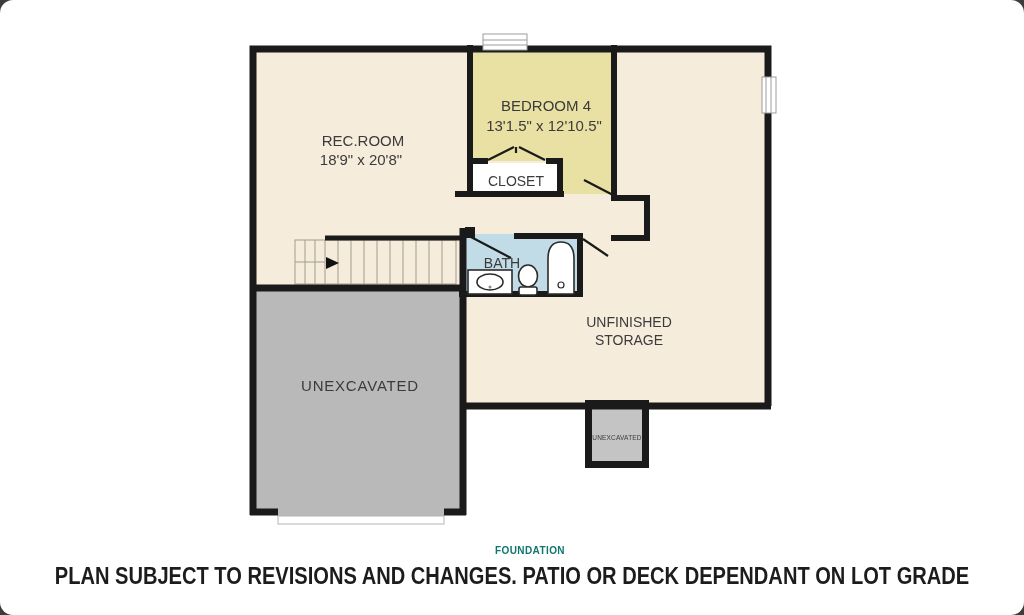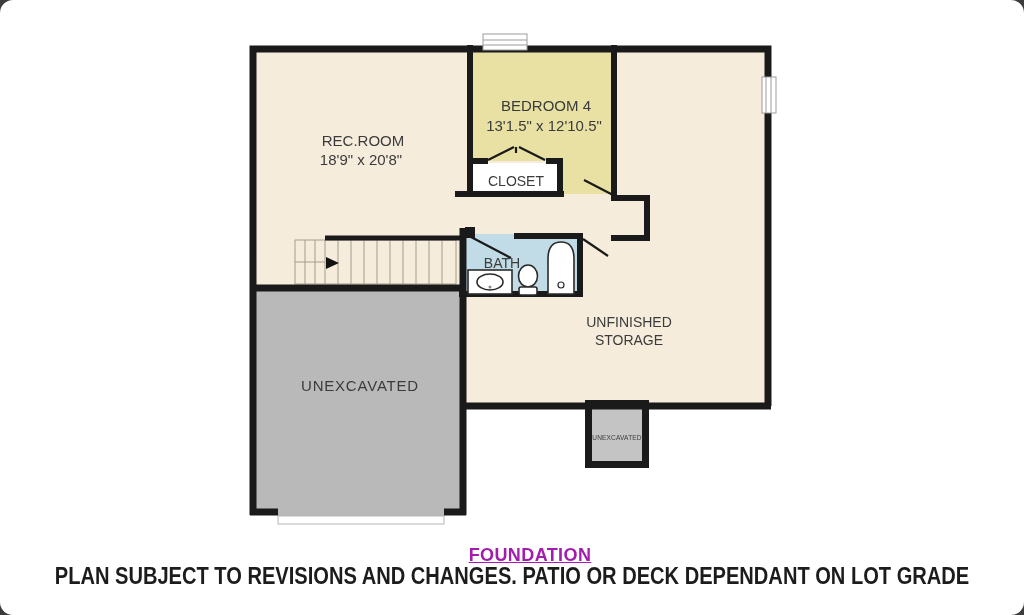--- a/index.html
+++ b/index.html
@@ -36,22 +36,22 @@
   
   text{fill:#3b3b3b;font-family:"Liberation Sans", sans-serif;}
   .lbl{font-size:15px;text-anchor:middle;}
   .lbl-14{font-size:14px;text-anchor:middle;}
   .lbl-unex{font-size:15px;text-anchor:middle;letter-spacing:0.8px;}
   .lbl-tiny{font-size:6.5px;text-anchor:middle;letter-spacing:0.2px;}
   
   .footer-title{
     position:absolute;top:545px;left:530px;
     transform:translateX(-50%);
-    font-size:18px;font-weight:bold;color:#a21caf;
-    letter-spacing:0.4px;white-space:nowrap;text-decoration:underline;
+    font-size:10px;font-weight:bold;color:#0f766e;
+    letter-spacing:0.4px;white-space:nowrap;
   }
   .footer-disclaimer{
     position:absolute;top:562px;left:512px;
     transform:translateX(-50%) scaleX(0.82);
     font-size:24.5px;font-weight:bold;color:#1c1c1c;
     white-space:nowrap;letter-spacing:0px;
   }
 </style>
 </head>
 <body>

